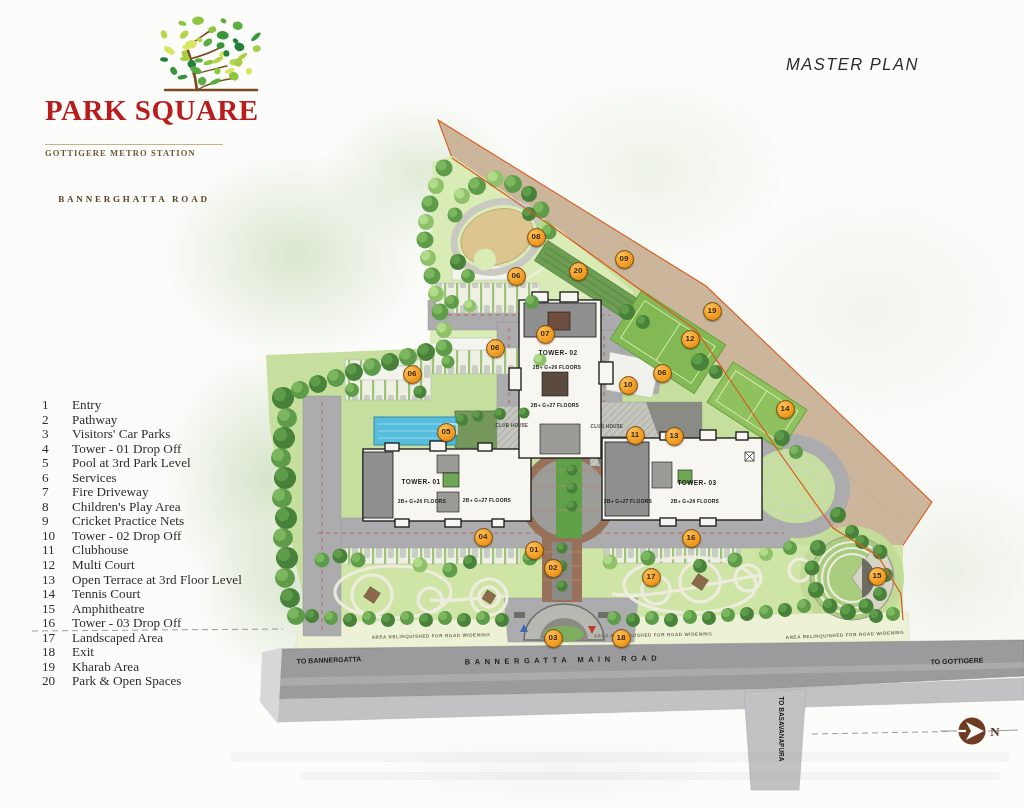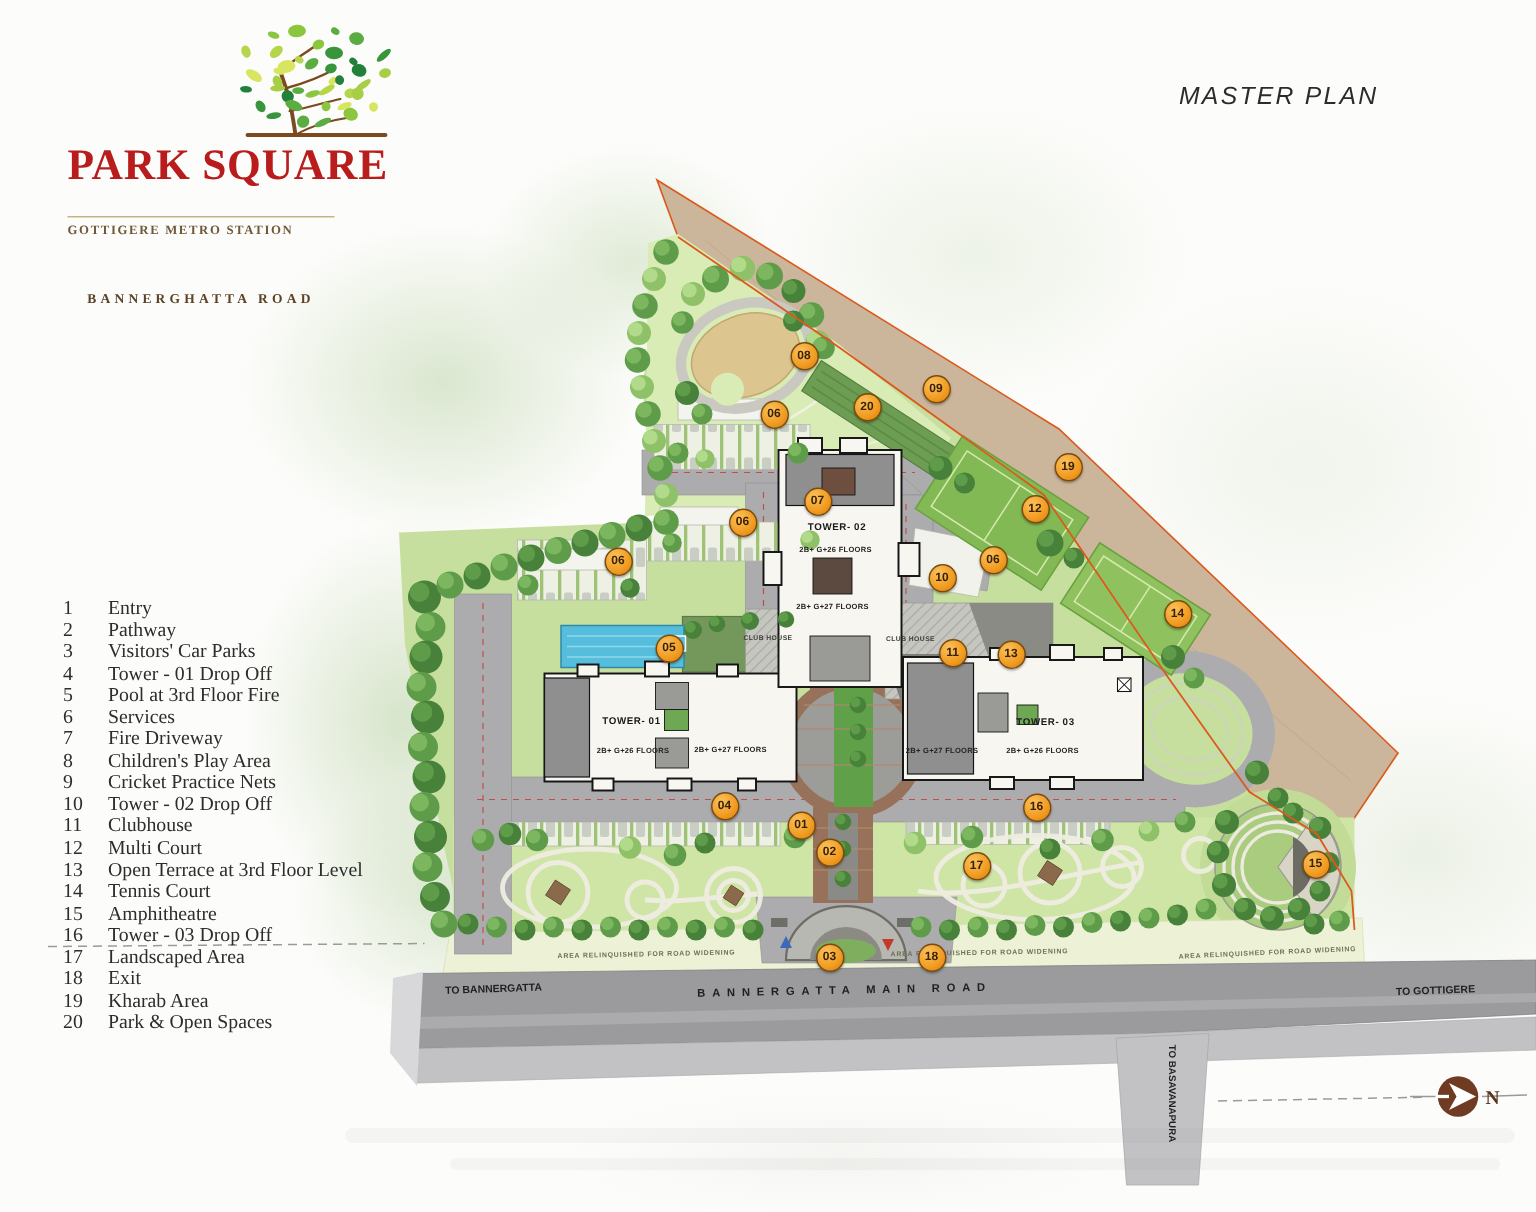--- a/index.html
+++ b/index.html
@@ -543,21 +543,21 @@
         <li>
           <span class="lnum">3</span>
           <span class="llabel">Visitors' Car Parks</span>
         </li>
         <li>
           <span class="lnum">4</span>
           <span class="llabel">Tower - 01 Drop Off</span>
         </li>
         <li>
           <span class="lnum">5</span>
-          <span class="llabel">Pool at 3rd Floor Fire</span>
+          <span class="llabel">Pool at 3rd Park Level</span>
         </li>
         <li>
           <span class="lnum">6</span>
           <span class="llabel">Services</span>
         </li>
         <li>
           <span class="lnum">7</span>
           <span class="llabel">Fire Driveway</span>
         </li>
         <li>

